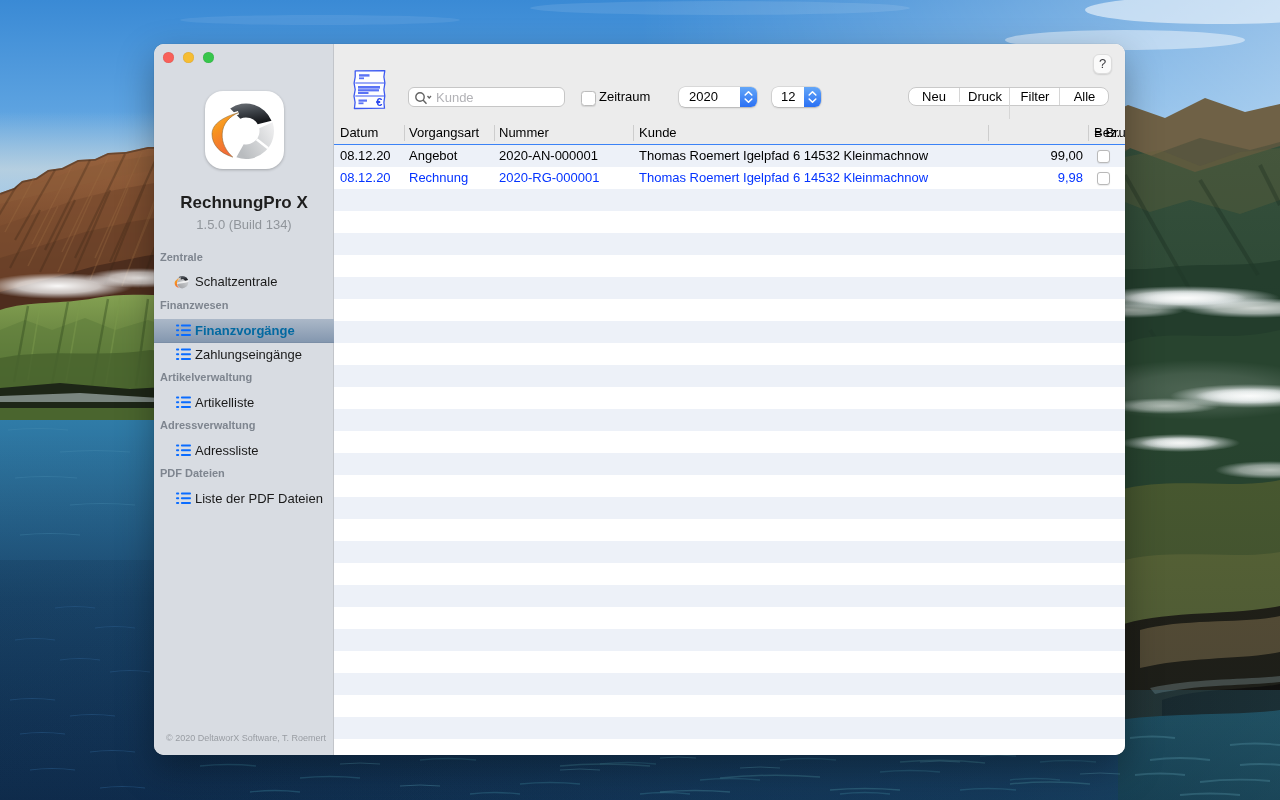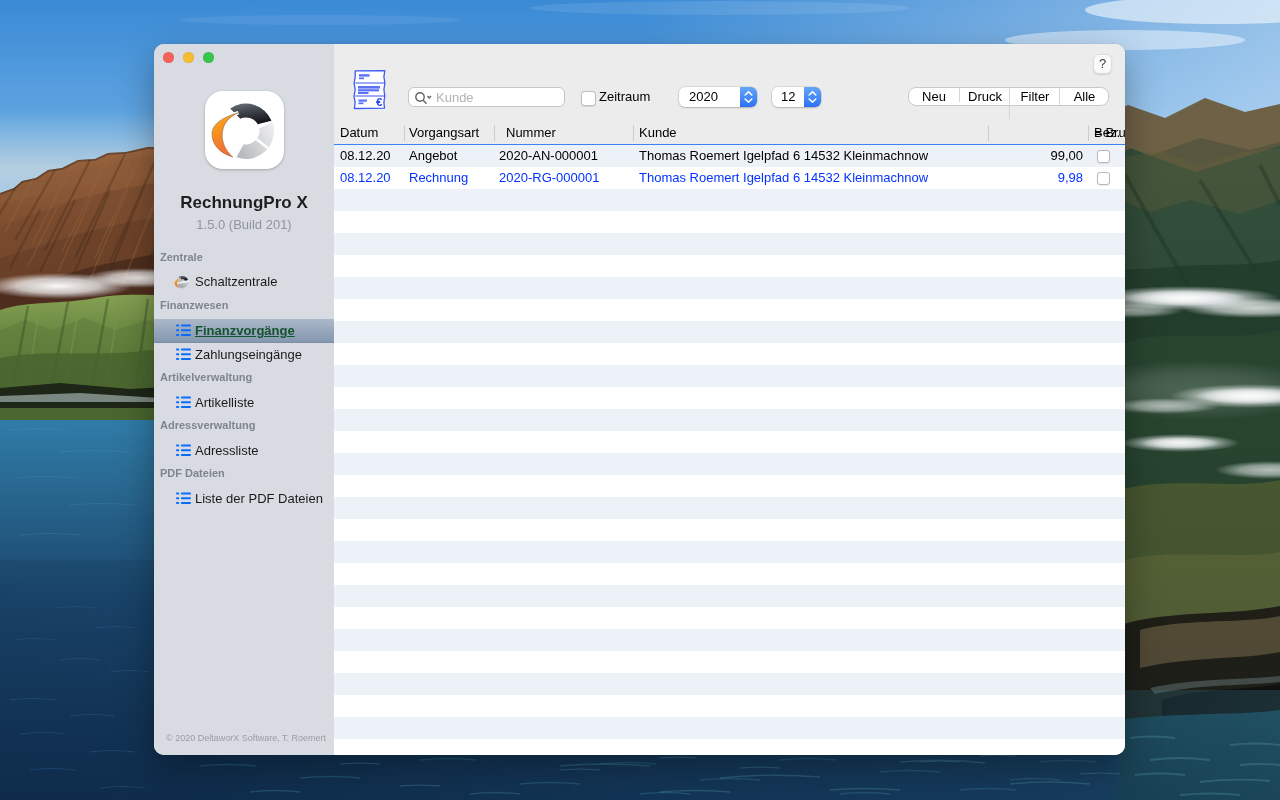--- a/index.html
+++ b/index.html
@@ -3,21 +3,21 @@
 <meta charset="utf-8">
 <style>
 html,body{margin:0;padding:0;width:1280px;height:800px;overflow:hidden;
 font-family:"Liberation Sans",sans-serif;}
 #stage{position:absolute;inset:0;width:1280px;height:800px;}
 .wall{position:absolute;left:0;top:0;}
 #win{position:absolute;left:154px;top:44px;width:971px;height:711px;
 border-radius:10px;overflow:hidden;background:#fff;
 box-shadow:0 14px 36px rgba(0,0,0,.34), 0 0 1px rgba(0,0,0,.32);}
 #sidebar{position:absolute;left:0;top:0;width:179px;height:711px;
-background:#d8dce2;border-right:1px solid #c2c5ca;padding-left:16px;}
+background:#d8dce2;border-right:1px solid #c2c5ca;}
 .tl{position:absolute;top:7.5px;width:11px;height:11px;border-radius:50%;box-shadow:inset 0 0 1px rgba(0,0,0,.25);}
 #main{position:absolute;left:180px;top:0;width:791px;height:711px;background:#fff;}
 #toolbar{position:absolute;left:0;top:0;width:791px;height:77px;background:#ececec;}
 #thead{position:absolute;left:0;top:77px;width:885px;height:23px;background:#ececec;
 border-bottom:2px solid #3b82f6;}
 .hsep{position:absolute;top:4px;height:16px;width:1px;background:#cdcdcd;}
 .htxt{position:absolute;top:0;line-height:23px;font-size:13px;color:#000;}
 #rows{position:absolute;left:0;top:101px;width:791px;height:610px;}
 .row{position:absolute;left:0;width:791px;height:22px;font-size:13px;line-height:22px;}
 .odd{background:#edf1f8;}
@@ -325,21 +325,21 @@
     <g>
      <path d="M 25.2,17.5 A 27.5,27.5 0 0 1 66.5,29.7 L 52.7,33.2 A 13.5,13.5 0 0 0 35.3,27.8 Z" fill="url(#lgd)"></path>
      <path d="M 67.6,31.3 A 28,28 0 0 1 31.4,66.3 L 38.7,53.3 A 13.5,13.5 0 0 0 54.2,37.2 Z" fill="url(#lgs1)"></path>
      <line x1="51.6" y1="48.3" x2="63.1" y2="57.2" stroke="#ffffff" stroke-width="2.5"></line>
      <path d="M 33.4,21.7 C 18,26 7,33 7,43 C 7,53 14,62 27.8,66.1 C 21,60 16.8,52 17.2,43 C 17.8,32.5 24.5,25.5 33.4,21.7 Z" fill="none" stroke="#ffffff" stroke-width="3.4"></path>
      <path d="M 33.4,21.7 C 18,26 7,33 7,43 C 7,53 14,62 27.8,66.1 C 21,60 16.8,52 17.2,43 C 17.8,32.5 24.5,25.5 33.4,21.7 Z" fill="url(#lgo)" stroke="#7d5a28" stroke-width=".5"></path>
     </g>
    </svg>
   </div>
   <div style="position:absolute;left:0;top:149px;width:180px;text-align:center;font-size:17px;font-weight:bold;color:#1e1e1e;">RechnungPro X</div>
-  <div style="position:absolute;left:0;top:173px;width:180px;text-align:center;font-size:13px;color:#90959b;">1.5.0 (Build 201)</div>
+  <div style="position:absolute;left:0;top:173px;width:180px;text-align:center;font-size:13px;color:#90959b;">1.5.0 (Build 134)</div>
 
   <div id="selbar"></div>
   <svg class="navicon" style="top:229px;left:19px;width:18px;height:18px;" viewBox="0 0 79 78">
    <g>
      <circle cx="40" cy="40" r="27" fill="url(#lgs2)"></circle>
      <path d="M 12,44 C 30,34 52,36 68,30 L 68,38 C 50,46 30,44 12,50 Z" fill="#ffffff" opacity=".75"></path>
      <path d="M 25.2,17.5 A 27.5,27.5 0 0 1 66.5,29.7 L 52.7,33.2 A 13.5,13.5 0 0 0 35.3,27.8 Z" fill="url(#lgd)"></path>
      <path d="M 33.4,21.7 C 18,26 7,33 7,43 C 7,53 14,62 27.8,66.1 C 21,60 16.8,52 17.2,43 C 17.8,32.5 24.5,25.5 33.4,21.7 Z" fill="none" stroke="#d8dce2" stroke-width="4"></path>
      <path d="M 33.4,21.7 C 18,26 7,33 7,43 C 7,53 14,62 27.8,66.1 C 21,60 16.8,52 17.2,43 C 17.8,32.5 24.5,25.5 33.4,21.7 Z" fill="url(#lgo)"></path>
    </g>
@@ -390,21 +390,21 @@
             <rect x="4.9" y="1.6" width="10.1" height="1.9" rx="0.9"></rect>
             <rect x="0" y="6.3" width="3.2" height="1.9" rx="0.9"></rect>
             <rect x="4.9" y="6.3" width="10.1" height="1.9" rx="0.9"></rect>
             <rect x="0" y="11" width="3.2" height="1.9" rx="0.9"></rect>
             <rect x="4.9" y="11" width="10.1" height="1.9" rx="0.9"></rect>
           </g>
         </svg>
   <div class="navhead" style="top:207px;">Zentrale</div>
   <div class="navitem" style="top:230px;">Schaltzentrale</div>
   <div class="navhead" style="top:255px;">Finanzwesen</div>
-  <div class="navitem" style="top:279px;font-weight:bold;color:#14532d;text-decoration:underline;">Finanzvorgänge</div>
+  <div class="navitem" style="top:279px;font-weight:bold;color:#0369a1;">Finanzvorgänge</div>
   <div class="navitem" style="top:303px;">Zahlungseingänge</div>
   <div class="navhead" style="top:327px;">Artikelverwaltung</div>
   <div class="navitem" style="top:351px;">Artikelliste</div>
   <div class="navhead" style="top:375px;">Adressverwaltung</div>
   <div class="navitem" style="top:399px;">Adressliste</div>
   <div class="navhead" style="top:423px;">PDF Dateien</div>
   <div class="navitem" style="top:447px;">Liste der PDF Dateien</div>
   <div style="position:absolute;left:12px;top:689px;font-size:9px;color:#999da3;">© 2020 DeltaworX Software, T. Roemert</div>
  </div>
 
@@ -462,21 +462,21 @@
     <div style="position:absolute;left:50px;top:0;width:50px;height:14px;line-height:17px;text-align:center;font-size:13px;border-left:1px solid #d6d6d6;">Druck</div>
     <div style="position:absolute;left:100px;top:0;width:50px;height:31px;line-height:17px;text-align:center;font-size:13px;border-left:1px solid #d6d6d6;">Filter</div>
     <div style="position:absolute;left:150px;top:0;width:49px;height:17px;line-height:17px;text-align:center;font-size:13px;border-left:1px solid #d6d6d6;">Alle</div>
    </div>
 
    <div style="position:absolute;left:759px;top:10px;width:19px;height:20px;background:#fafafa;border:1px solid #dcdcdc;border-radius:6px;box-sizing:border-box;text-align:center;line-height:17px;font-size:13px;color:#3a3a3e;box-shadow:0 1px 1.5px rgba(0,0,0,.12);">?</div>
   </div>
   <div id="thead">
    <div class="htxt" style="left:6px;">Datum</div>
    <div class="htxt" style="left:75px;">Vorgangsart</div>
-   <div class="htxt" style="left:172px;text-align:right;">Nummer</div>
+   <div class="htxt" style="left:165px;text-align:right;">Nummer</div>
    <div class="htxt" style="left:305px;">Kunde</div>
    <div class="htxt" style="right:42px;">= Bruttobetrag</div>
    <div class="htxt" style="left:760px;">Bez.</div>
    <div class="hsep" style="left:70px;"></div>
    <div class="hsep" style="left:160px;"></div>
    <div class="hsep" style="left:299px;"></div>
    <div class="hsep" style="left:654px;"></div>
    <div class="hsep" style="left:754px;"></div>
   </div>
   <div id="rows">

